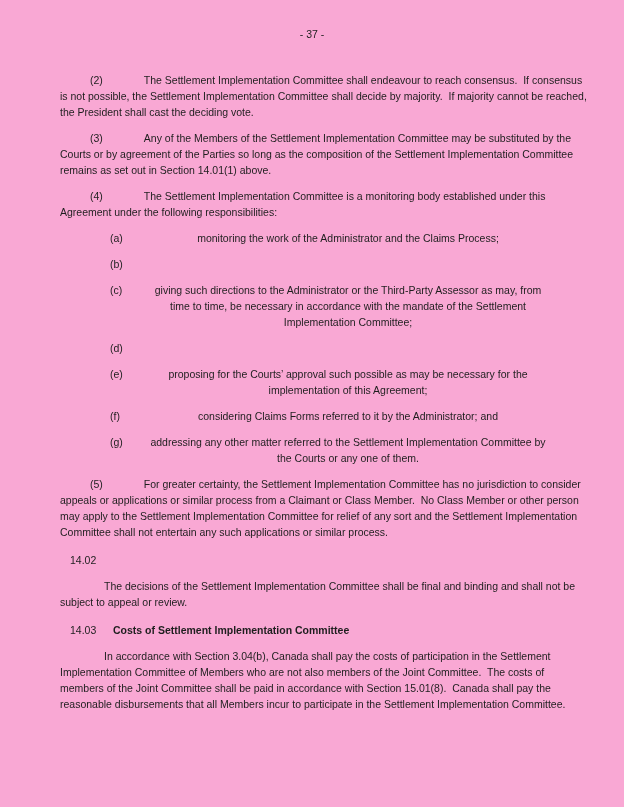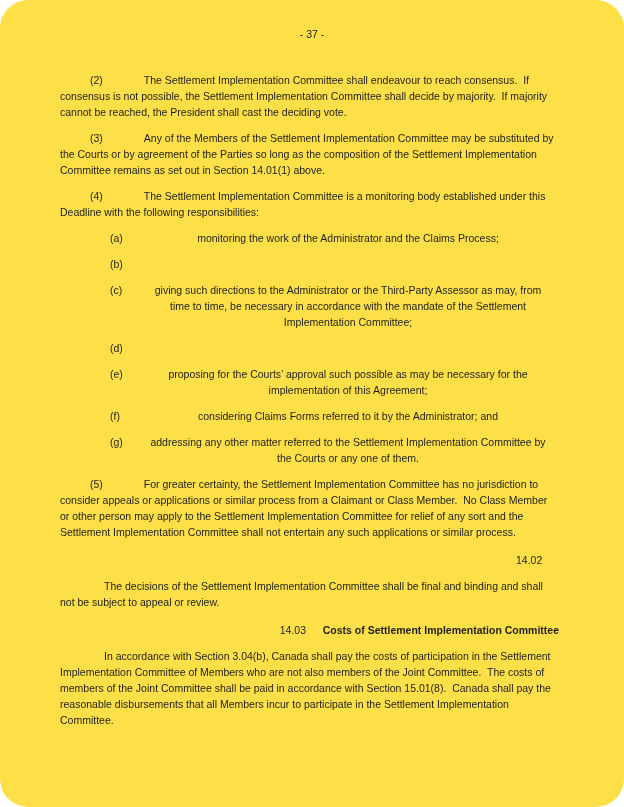--- a/index.html
+++ b/index.html
@@ -4,35 +4,34 @@
 <style>
   html, body {
     margin: 0;
     padding: 0;
     background: #ffffff;
   }
   .page {
     position: relative;
     width: 624px;
     height: 807px;
-    background: #fde047;
+    background: #f9a8d4;
     font-family: "Liberation Sans", sans-serif;
     font-size: 10.5px;
     line-height: 16px;
     color: #1e1e1e;
     overflow: hidden;
     box-sizing: border-box;
-    border-radius: 28px;
   }
   .pageno {
     padding-top: 26px;
     text-align: center;
   }
   .content {
-    padding: 20px 65px 0 60px; 
+    padding: 20px 34px 0 60px; 
   }
   
   .para {
     margin: 10px 0 0 0;
   }
   .para .ind {
     display: inline-block;
     width: 30px;
   }
   .para .tab {
@@ -54,21 +53,20 @@
   .li .text {
     flex: none;
     width: 404px;
     white-space: pre-wrap;
     text-align: center;
   }
   
   .heading {
     display: flex;
     margin: 12px 0 0 10px;
-    justify-content: flex-end;
   }
   .heading .hnum {
     flex: none;
     width: 43px;
   }
   .heading .htitle {
     font-weight: bold;
   }
   
   .body-para {
@@ -83,21 +81,21 @@
 <div class="page">
 
   <div class="pageno">- 37 -</div>
 
   <div class="content">
 
     <p class="para"><span class="ind"></span><span class="pnum">(2)</span><span class="tab"></span><span class="ptext">The Settlement Implementation Committee shall endeavour to reach consensus.  If consensus is not possible, the Settlement Implementation Committee shall decide by majority.  If majority cannot be reached, the President shall cast the deciding vote.</span></p>
 
     <p class="para"><span class="ind"></span><span class="pnum">(3)</span><span class="tab"></span><span class="ptext">Any of the Members of the Settlement Implementation Committee may be substituted by the Courts or by agreement of the Parties so long as the composition of the Settlement Implementation Committee remains as set out in Section 14.01(1) above.</span></p>
 
-    <p class="para"><span class="ind"></span><span class="pnum">(4)</span><span class="tab"></span><span class="ptext">The Settlement Implementation Committee is a monitoring body established under this Deadline with the following responsibilities:</span></p>
+    <p class="para"><span class="ind"></span><span class="pnum">(4)</span><span class="tab"></span><span class="ptext">The Settlement Implementation Committee is a monitoring body established under this Agreement under the following responsibilities:</span></p>
 
     <div class="li">
       <span class="label">(a)</span>
       <span class="text">monitoring the work of the Administrator and the Claims Process;</span>
     </div>
     <div class="li">
       <span class="label">(b)</span>
     </div>
     <div class="li">
       <span class="label">(c)</span>

